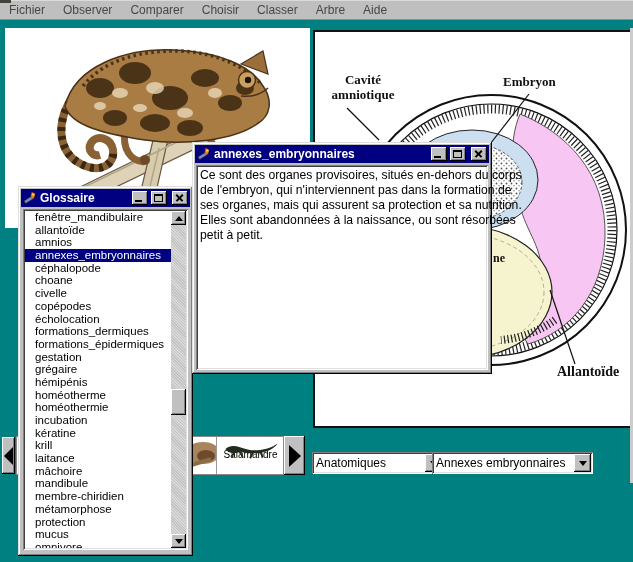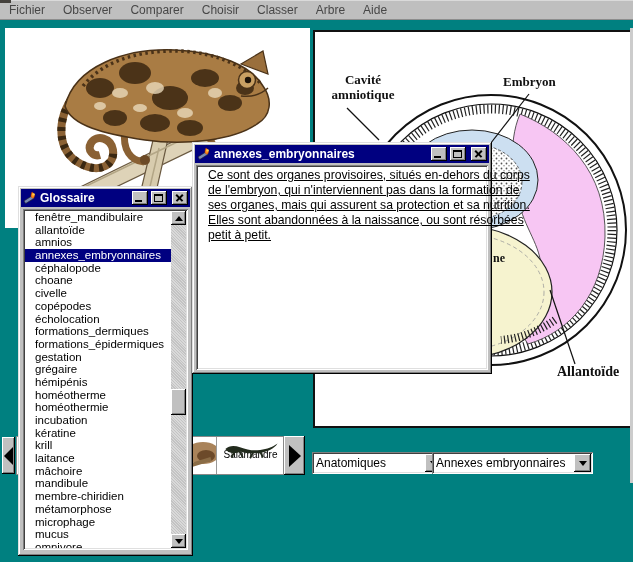--- a/index.html
+++ b/index.html
@@ -92,21 +92,21 @@
   .sb-btn { position:absolute; left:0; width:15px; height:14px; background:#c0c0c0;
     box-shadow: inset -1px -1px 0 #000, inset 1px 1px 0 #fff, inset -2px -2px 0 #808080;
     display:flex; align-items:center; justify-content:center; }
   .sb-btn.up { top:0; } .sb-btn.down { bottom:0; }
   .sb-tri-up { width:0; height:0; border-bottom:5px solid #000; border-left:4px solid transparent; border-right:4px solid transparent; }
   .sb-tri-down { width:0; height:0; border-top:5px solid #000; border-left:4px solid transparent; border-right:4px solid transparent; }
   .sb-thumb { position:absolute; left:0; top:178px; width:15px; height:26px; background:#c0c0c0;
     box-shadow: inset -1px -1px 0 #000, inset 1px 1px 0 #fff, inset -2px -2px 0 #808080; }
   
   .popup { position:absolute; left:192px; top:142px; width:300px; height:232px; z-index:20; }
-  .popup-body { position:absolute; left:4px; top:23px; right:4px; bottom:4px; padding:3px 12px;text-decoration:underline; }
+  .popup-body { position:absolute; left:4px; top:23px; right:4px; bottom:4px; padding:3px 4px; }
   .def-line { font-size:12.2px; line-height:15px; color:#000; white-space:nowrap; }
 </style>
 </head>
 <body>
 
 <div class="screen">
 
   <div class="menubar">
     <span class="menu-item">Fichier</span>
     <span class="menu-item">Observer</span>
@@ -277,21 +277,21 @@
         <div class="li">homéotherme</div>
         <div class="li">homéothermie</div>
         <div class="li">incubation</div>
         <div class="li">kératine</div>
         <div class="li">krill</div>
         <div class="li">laitance</div>
         <div class="li">mâchoire</div>
         <div class="li">mandibule</div>
         <div class="li">membre-chiridien</div>
         <div class="li">métamorphose</div>
-        <div class="li">microphage</div>
+        <div class="li">protection</div>
         <div class="li">mucus</div>
         <div class="li">omnivore</div>
       </div>
       <div class="scrollbar">
         <div class="sb-btn up">
             <span class="sb-tri-up"></span>
           </div>
         <div class="sb-thumb"></div>
         <div class="sb-btn down">
             <span class="sb-tri-down"></span>

